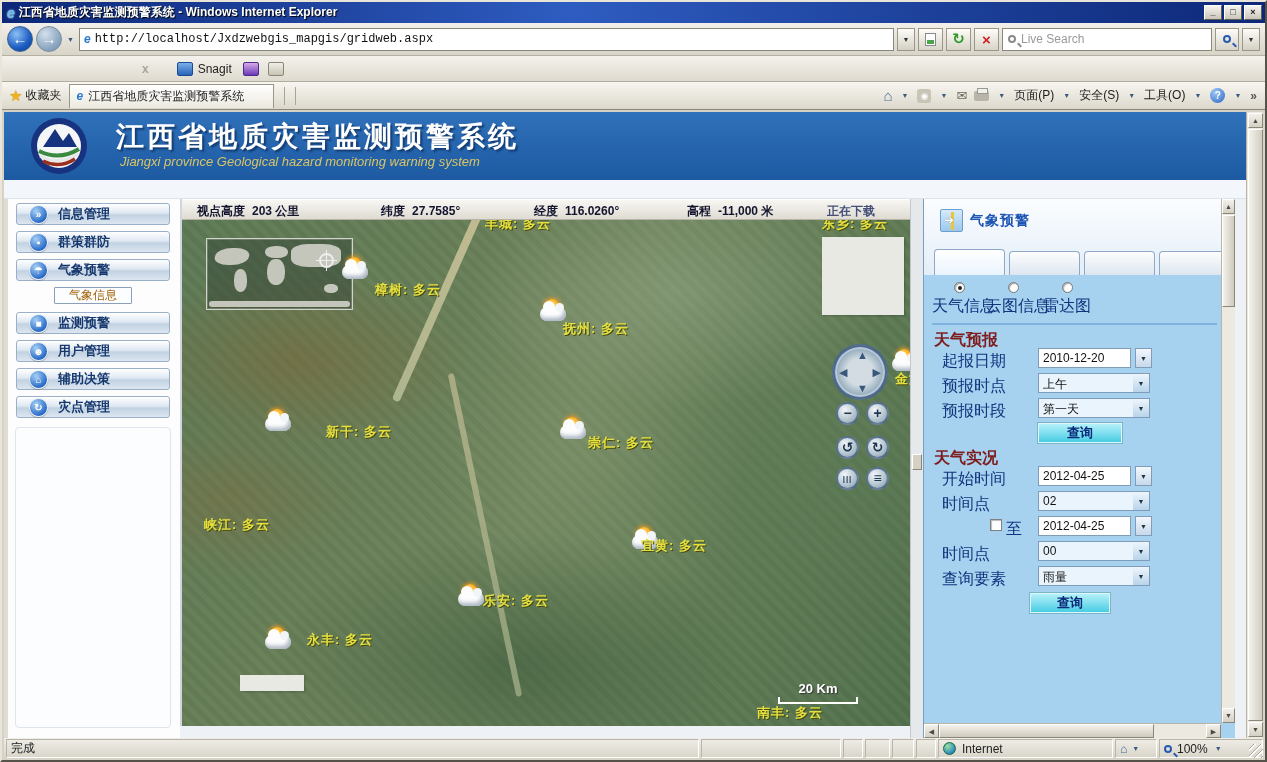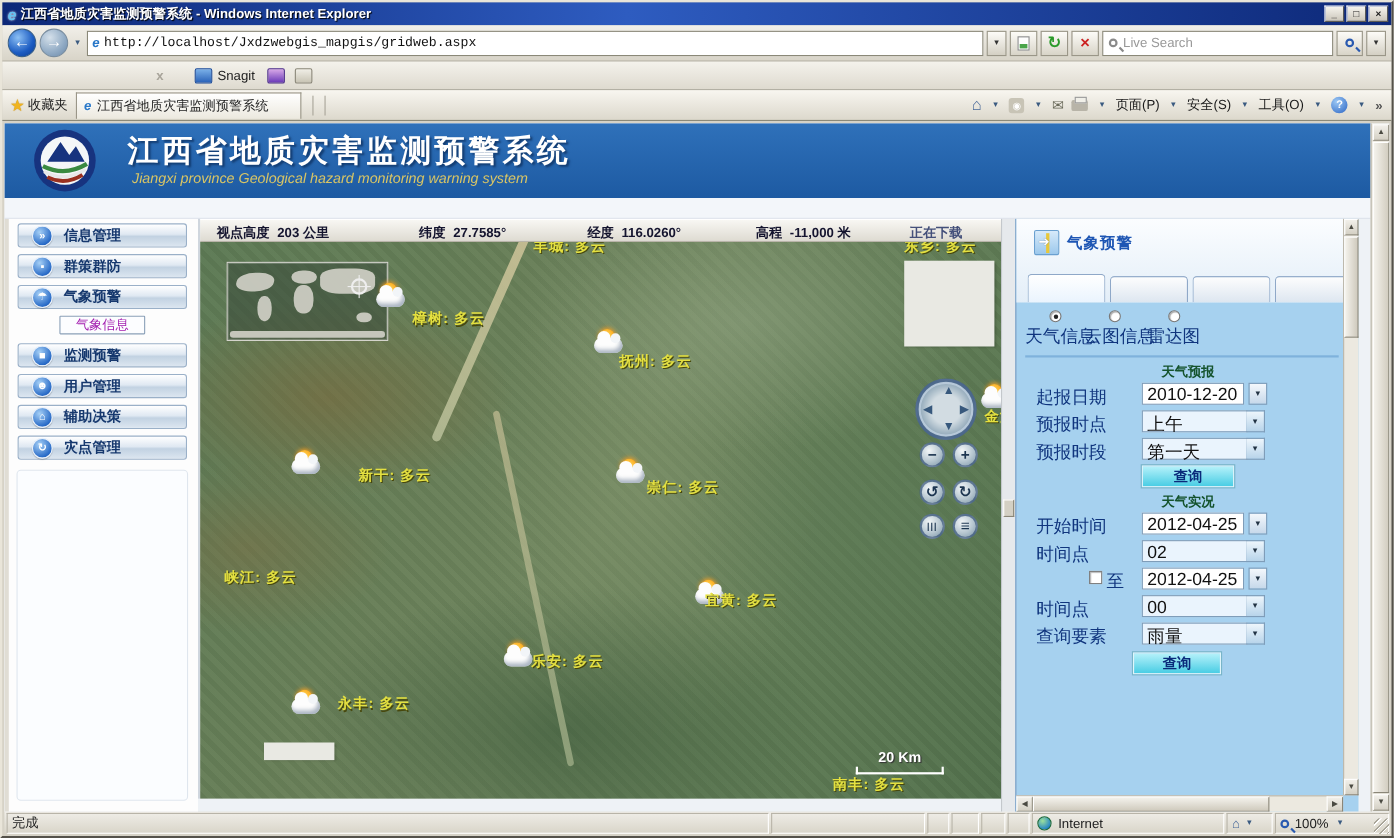--- a/index.html
+++ b/index.html
@@ -91,21 +91,21 @@
   .side-item{position:relative;height:22px;margin-bottom:6px;border:1px solid #9ab0c8;border-radius:3px;
              background:linear-gradient(#ffffff,#dfe8f2 45%,#c2d2e2 55%,#dce6f0);
              display:flex;align-items:center;gap:10px;padding-left:12px;
              font-weight:bold;color:#16386e;font-size:13px;}
   .s-icon{width:19px;height:19px;border-radius:50%;flex:0 0 auto;
           background:radial-gradient(circle at 35% 30%,#a6d0f6,#2a6cc8 70%,#1a4a9a);
           border:1px solid #e8f0fa;box-shadow:0 1px 1px rgba(0,0,0,.25);
           color:#fff;font-size:10px;text-align:center;line-height:18px;}
   .side-item.sub{height:17px;width:78px;margin:2px auto 8px auto;padding:0;justify-content:center;
                  background:#fcfdff;border:1px solid #8aa0b8;border-radius:1px;
-                 color:#a21caf;font-weight:normal;font-size:12px;}
+                 color:#a16207;font-weight:normal;font-size:12px;}
   .side-empty{position:absolute;left:7px;right:9px;top:228px;bottom:10px;background:#fbfdff;
               border:1px solid #dfe6ee;border-radius:4px;}
 
   
   .mapwrap{position:absolute;left:176px;top:87px;width:730px;height:527px;border-left:2px solid #cfd6de;}
   .infobar{position:absolute;left:0;right:0;top:0;height:21px;
            background:linear-gradient(#f8f7f3,#dedbd2);border-bottom:1px solid #b8b4a8;border-top:1px solid #fff;}
   .info-item{position:absolute;top:3px;white-space:nowrap;font-weight:bold;color:#14142e;font-size:12px;}
   .info-item .iv{margin-left:7px;}
   .loading-text{position:absolute;top:3px;left:645px;font-weight:bold;color:#44507a;font-size:12px;}
@@ -184,32 +184,32 @@
   .tab{flex:0 0 auto;width:71px;height:24px;margin-top:2px;border:1px solid #8fa8c8;border-bottom:none;
        border-radius:4px 4px 0 0;background:linear-gradient(#fdfdfd,#dde6f0);
        text-align:center;line-height:23px;color:#44506a;font-size:12px;}
   .tab.active{background:linear-gradient(#ffffff,#eaf4fe);color:#0a50c8;font-weight:bold;height:26px;margin-top:0;line-height:26px;}
   .panel-body{position:absolute;left:0;right:14px;top:76px;bottom:15px;overflow:hidden;}
   .radio-row{position:absolute;left:8px;top:7px;right:4px;padding-bottom:6px;border-bottom:2px solid #7fb2dc;white-space:nowrap;}
   .radio-col{display:inline-block;width:54px;text-align:center;color:#10357e;font-size:16px;}
   .radio{display:block;margin:0 auto 3px auto;width:11px;height:11px;border-radius:50%;background:#fff;
          border:1px solid #777;box-shadow:inset 1px 1px 1px #aaa;position:relative;}
   .radio-col.checked .radio::after{content:"";position:absolute;left:3px;top:3px;width:4px;height:4px;border-radius:50%;background:#222;}
-  .sec-title{position:absolute;left:10px;width:170px;text-align:right;color:#14532d;font-size:12px;font-weight:bold;}
+  .sec-title{position:absolute;left:10px;width:170px;text-align:left;color:#7f1d1d;font-size:16px;font-weight:bold;}
   .sec1{top:55px;} .sec2{top:173px;}
   .rows1{position:absolute;left:0;right:0;top:72px;}
   .rows2{position:absolute;left:0;right:0;top:190px;}
   .frow{position:relative;height:25px;}
   .flabel{position:absolute;left:18px;top:4px;color:#10357e;font-size:16px;}
   .frow.has-checkbox .flabel{left:82px;}
   .cb{display:none;position:absolute;left:66px;top:4px;width:12px;height:12px;background:#fff;border:1px solid #808080;
       box-shadow:inset 1px 1px 1px #bbb;}
   .frow.has-checkbox .cb{display:block;}
   .fval{position:absolute;left:114px;top:1px;height:20px;background:#fff;border:1px solid #7f9db9;
-        padding:2px 4px;font-size:16px;color:#111;}
+        padding:2px 4px;font-size:12px;color:#111;}
   .farrow{position:absolute;top:1px;width:17px;height:20px;background:linear-gradient(#f4f8fc,#c6d8ea);
           border:1px solid #7f9db9;text-align:center;font-size:7px;line-height:19px;color:#234;}
   .kind-date .fval{width:93px;}
   .kind-date .farrow{left:211px;}
   .kind-select .fval{width:96px;background:#eaf4fd;}
   .kind-select .farrow{left:209px;border-left:none;background:linear-gradient(#eef6fc,#b8d4ea);}
   .qbtn{position:absolute;height:20px;background:linear-gradient(#b5f1fa,#49cde4);border:1px solid #dff6fb;
         outline:1px solid #79b5c9;text-align:center;color:#0a2a7a;font-weight:bold;font-size:13px;line-height:18px;}
   .qbtn1{left:114px;top:148px;width:84px;}
   .qbtn2{left:106px;top:318px;width:80px;}

